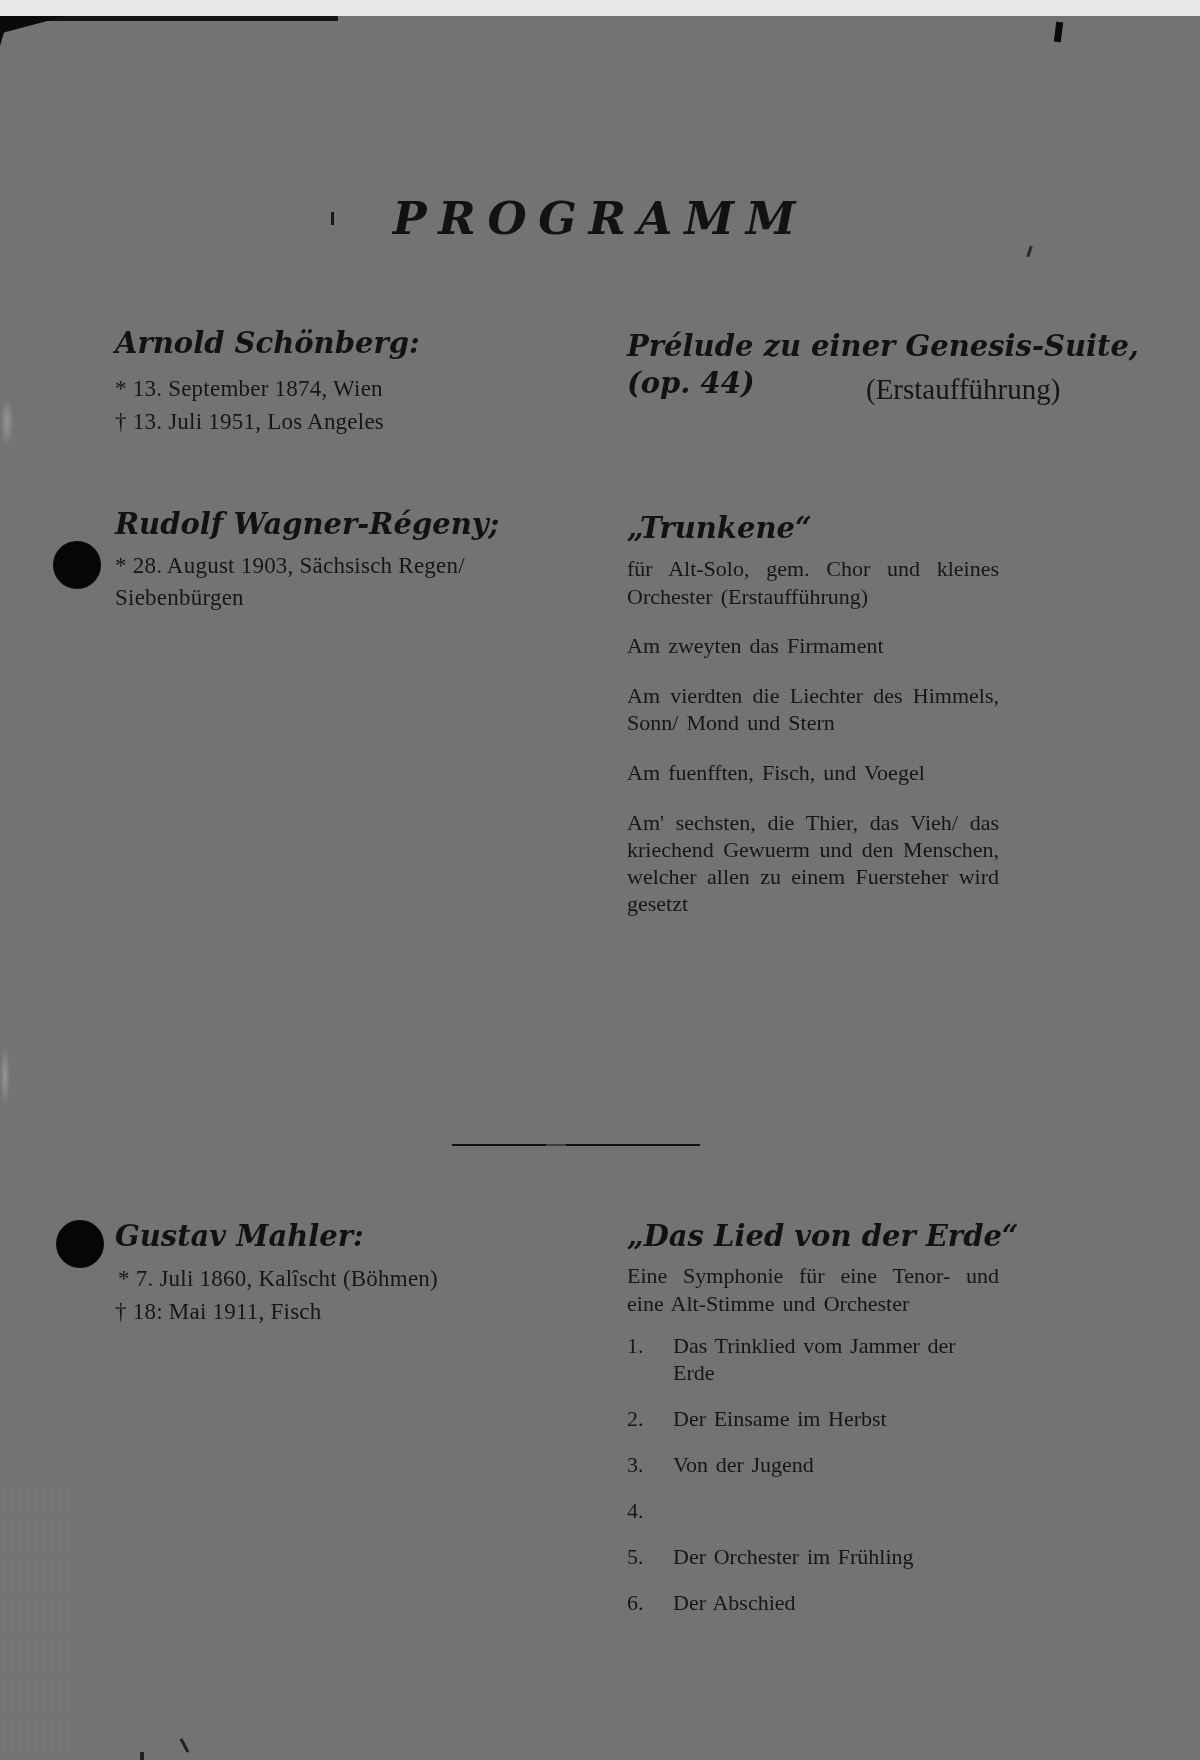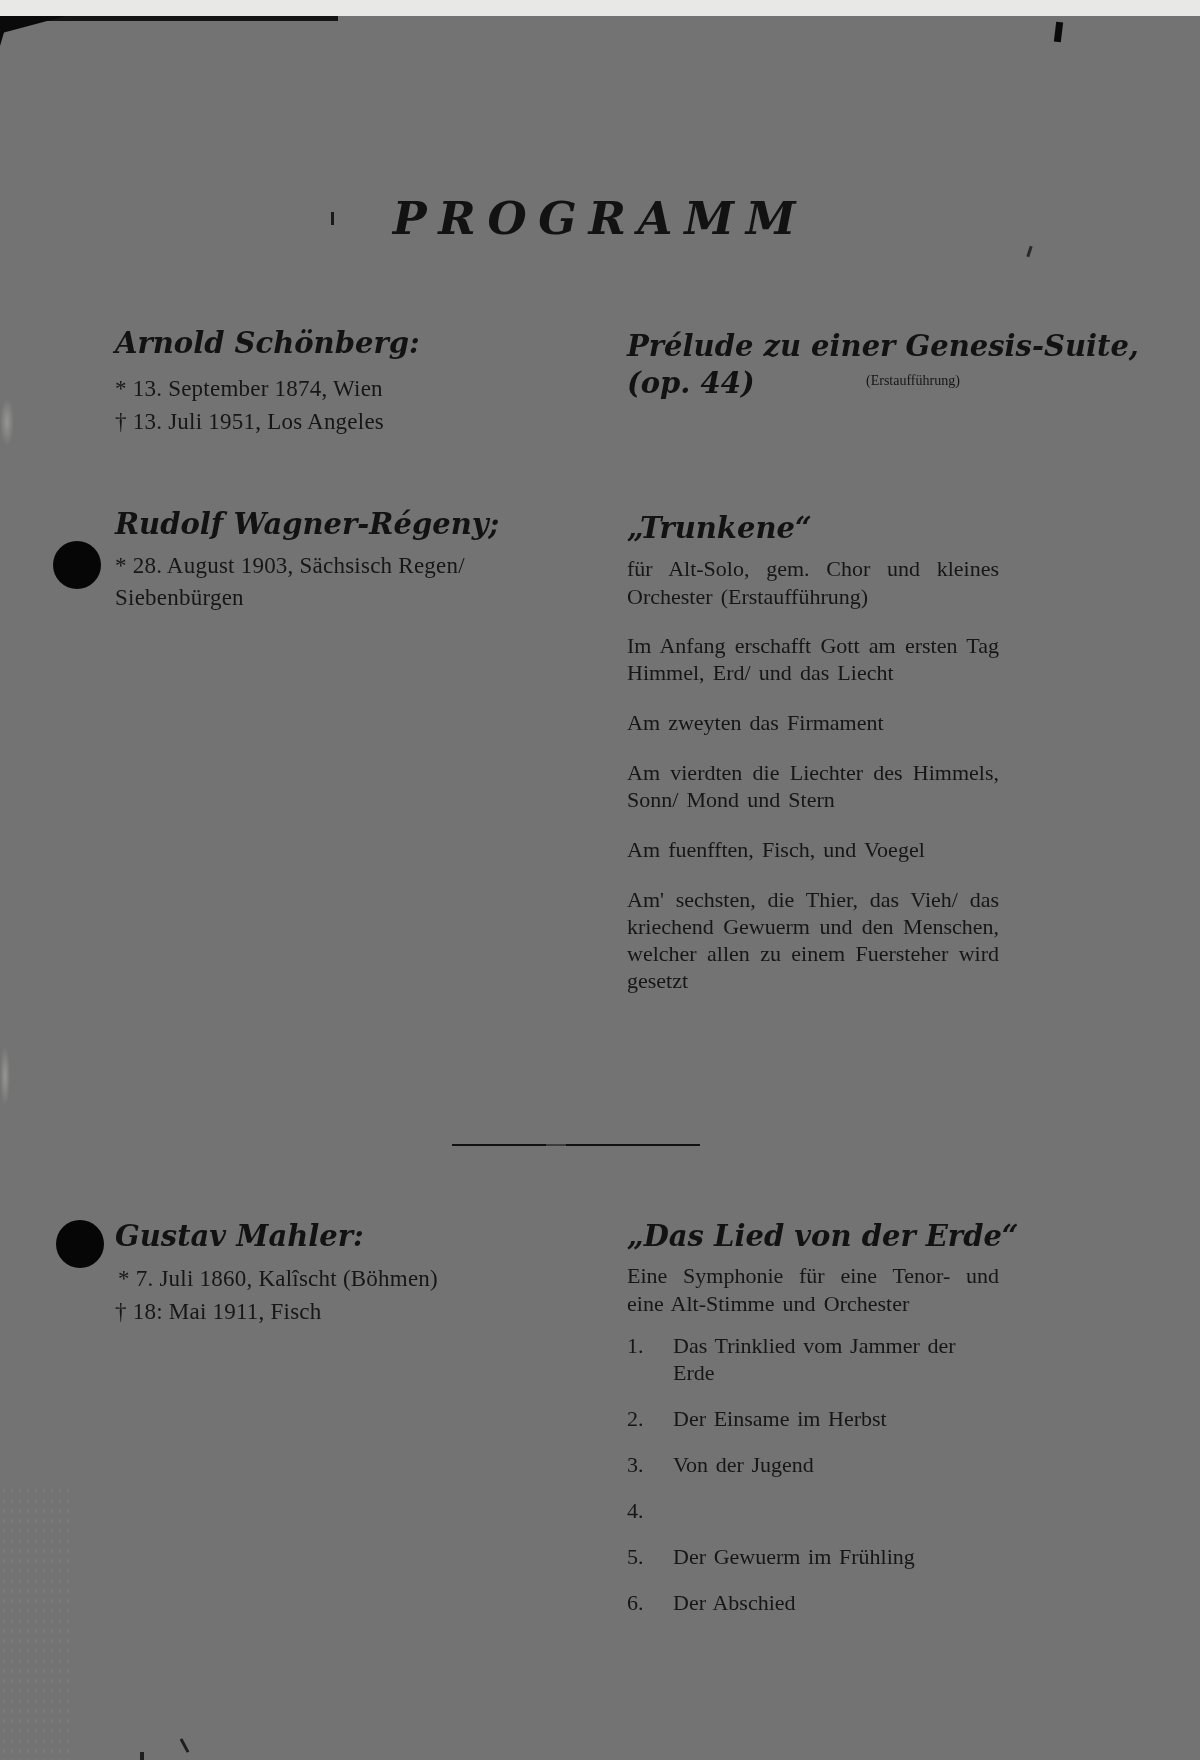--- a/index.html
+++ b/index.html
@@ -40,21 +40,21 @@
     font-size:22px;line-height:28px;
     text-align:justify;
     word-spacing:0.12em;
   }
   .mov-block{width:372px;}
   .mov-block p{
     margin:0 0 23px 0;
     font-size:22px;line-height:27px;
     text-align:justify;word-spacing:0.12em;
   }
-  .premiere{font-size:14px;white-space:nowrap;word-spacing:0.05em;}
+  .premiere{font-size:29px;white-space:nowrap;word-spacing:0.05em;}
   .song-list{width:378px;}
   .song-item{display:flex;margin-bottom:19px;font-size:22px;line-height:27px;}
   .song-item .num{width:46px;flex:0 0 46px;}
   .song-item .txt{flex:1;max-width:322px;word-spacing:0.1em;}
   
   .punch{
     position:absolute;width:48px;height:48px;border-radius:50%;
     background:#060606;
   }
   .art{position:absolute;background:#0a0a0a;}
@@ -108,21 +108,20 @@
   <div class="abs premiere" style="left:866px;top:357px;">(Erstaufführung)</div>
 
   <h2 class="abs h-composer" style="left:115px;top:492px;">Rudolf Wagner-Régeny;</h2>
   <div class="abs dateline" style="left:115px;top:533px;">* 28. August 1903, Sächsisch Regen/</div>
   <div class="abs dateline" style="left:115px;top:565px;">Siebenbürgen</div>
 
   <h2 class="abs h-work" style="left:627px;top:496px;">„Trunkene“</h2>
   <div class="abs body-block" style="left:627px;top:539px;">für Alt-Solo, gem. Chor und kleines Orchester (Erstaufführung)</div>
 
   <div class="abs mov-block" style="left:627px;top:616px;">
-    <p>Im Anfang erschafft Gott am ersten Tag Himmel, Erd/ und das Liecht</p>
     <p>Am zweyten das Firmament</p>
     <p>Am vierdten die Liechter des Himmels, Sonn/ Mond und Stern</p>
     <p>Am fuenfften, Fisch, und Voegel</p>
     <p>Am' sechsten, die Thier, das Vieh/ das kriechend Gewuerm und den Menschen, welcher allen zu einem Fuersteher wird gesetzt</p>
   </div>
 
   <div class="divider"></div>
 
   <h2 class="abs h-composer" style="left:115px;top:1204px;">Gustav Mahler:</h2>
   <div class="abs dateline" style="left:118px;top:1246px;">* 7. Juli 1860, Kalîscht (Böhmen)</div>
@@ -142,21 +141,21 @@
     </div>
     <div class="song-item">
       <span class="num">3.</span>
       <span class="txt">Von der Jugend</span>
     </div>
     <div class="song-item">
       <span class="num">4.</span>
     </div>
     <div class="song-item">
       <span class="num">5.</span>
-      <span class="txt">Der Gewuerm im Frühling</span>
+      <span class="txt">Der Orchester im Frühling</span>
     </div>
     <div class="song-item">
       <span class="num">6.</span>
       <span class="txt">Der Abschied</span>
     </div>
   </div>
 
 </div>
 
 </body></html>

